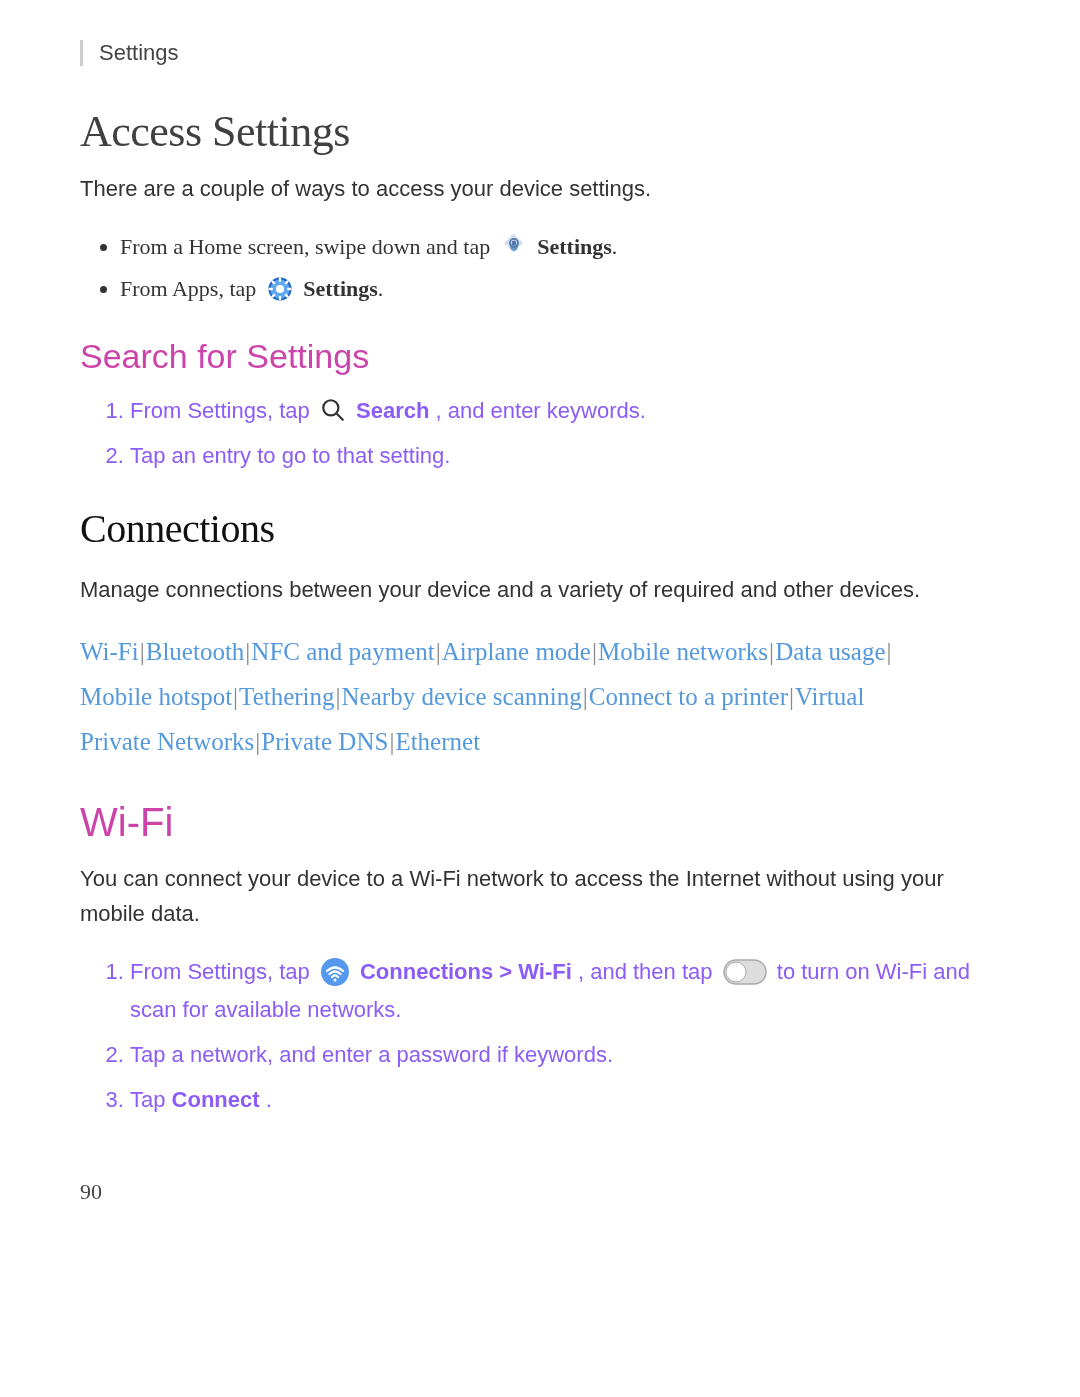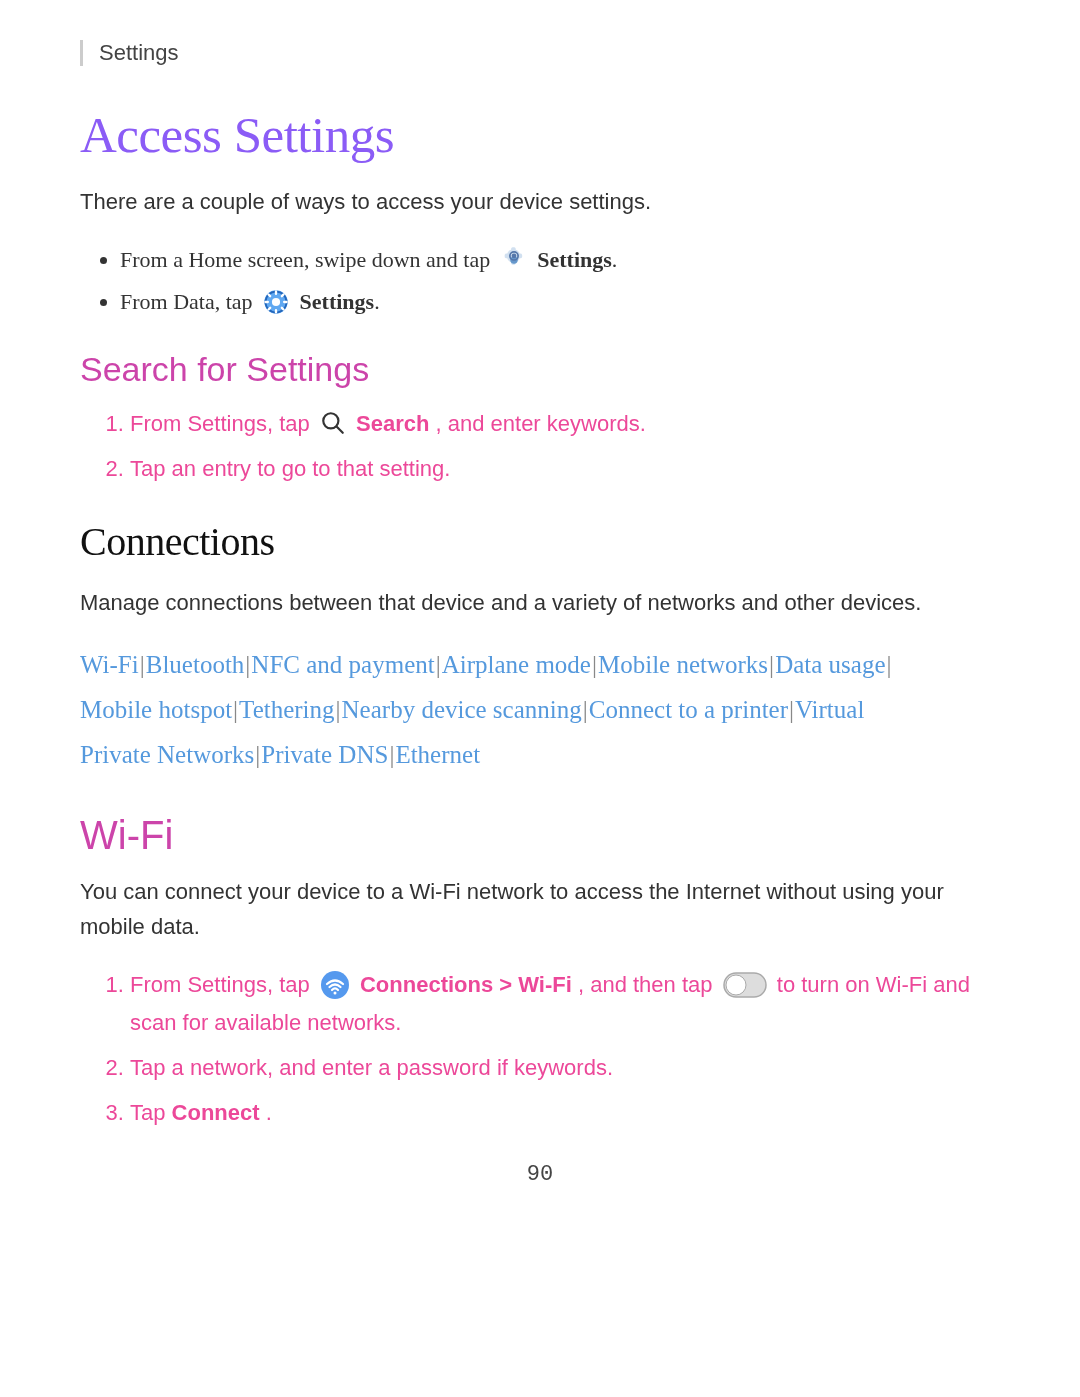--- a/index.html
+++ b/index.html
@@ -30,24 +30,24 @@
 
     .breadcrumb-text {
       font-family: Arial, Helvetica, sans-serif;
       font-size: 22px;
       color: #444444;
       font-weight: normal;
     }
 
     
     .section-title-large {
-      font-size: 51px;
+      font-size: 44px;
       font-weight: 400;
-      color: #8b5cf6;
-      margin-bottom: 20px;
+      color: #404040;
+      margin-bottom: 14px;
       font-family: 'Georgia', serif;
       letter-spacing: -0.5px;
     }
 
     .section-desc {
       font-size: 22px;
       color: #333333;
       margin-bottom: 22px;
       line-height: 1.6;
       font-family: Liberation Sans, sans-serif;
@@ -132,21 +132,21 @@
 
     
     .ordered-list {
       list-style: decimal;
       margin-left: 50px;
       margin-bottom: 18px;
     }
 
     .ordered-list li {
       font-size: 22px;
-      color: #ec4899;
+      color: #8b5cf6;
       line-height: 1.7;
       font-family: Arial, Helvetica, sans-serif;
       margin-bottom: 8px;
     }
 
     
     .section-title-connections {
       font-size: 40px;
       font-weight: 400;
       color: #111111;
@@ -180,25 +180,24 @@
       font-size: 40px;
       font-weight: 400;
       color: #cc44aa;
       margin-bottom: 16px;
       margin-top: 10px;
       font-family: Arial, Helvetica, sans-serif;
     }
 
     
     .page-number {
-      text-align: center;
       font-size: 22px;
       color: #444444;
-      font-family: Liberation Mono, monospace;
-      margin-top: 30px;
+      font-family: Liberation Serif, serif;
+      margin-top: 60px;
     }
   </style>
 </head>
 <body>
 
 <div class="page-container">
 
   <div class="breadcrumb-bar">
     <span class="breadcrumb-text">Settings</span>
   </div>
@@ -215,21 +214,21 @@
           <circle cx="12" cy="12" r="3" fill="#6699cc" stroke="#6699cc" stroke-width="0.5"></circle>
           <path d="M12 2a1 1 0 0 1 1 1v1.07A7.002 7.002 0 0 1 18.93 9H20a1 1 0 0 1 0 2h-1.07A7.002 7.002 0 0 1 13 16.93V18a1 1 0 0 1-2 0v-1.07A7.002 7.002 0 0 1 5.07 11H4a1 1 0 0 1 0-2h1.07A7.002 7.002 0 0 1 11 3.07V2a1 1 0 0 1 1-1z" fill="none"></path>
           <path d="M12 1 C12 1 13.5 1 13.5 2.5 L13.5 3.2 C15.1 3.6 16.4 4.9 16.8 6.5 L17.5 6.5 C19 6.5 19 8 19 8 L19 9 C19 9 19 10.5 17.5 10.5 L16.8 10.5 C16.4 12.1 15.1 13.4 13.5 13.8 L13.5 14.5 C13.5 16 12 16 12 16 L11 16 C11 16 9.5 16 9.5 14.5 L9.5 13.8 C7.9 13.4 6.6 12.1 6.2 10.5 L5.5 10.5 C4 10.5 4 9 4 9 L4 8 C4 8 4 6.5 5.5 6.5 L6.2 6.5 C6.6 4.9 7.9 3.6 9.5 3.2 L9.5 2.5 C9.5 1 11 1 11 1 Z" fill="#6699cc" opacity="0.3"></path>
           <circle cx="12" cy="8.5" r="3.5" fill="none" stroke="#5577aa" stroke-width="1.5"></circle>
           <circle cx="12" cy="8.5" r="2" fill="#5577aa"></circle>
         </svg>
       </span>
       <span class="bold-text"> Settings</span><span>.</span>
     </li>
     <li>
-      <span>From Data, tap </span>
+      <span>From Apps, tap </span>
       <span class="icon-gear">
         <svg viewBox="0 0 24 24" xmlns="http://www.w3.org/2000/svg">
           <circle cx="12" cy="12" r="10" fill="#4499ee" opacity="0.85"></circle>
           <circle cx="12" cy="12" r="9" fill="none" stroke="#2266bb" stroke-width="1.5"></circle>
           <circle cx="12" cy="12" r="3.5" fill="white"></circle>
           <path d="M12 3 L12 5 M12 19 L12 21 M3 12 L5 12 M19 12 L21 12 M5.6 5.6 L7 7 M17 17 L18.4 18.4 M18.4 5.6 L17 7 M7 17 L5.6 18.4" stroke="white" stroke-width="2" stroke-linecap="round"></path>
         </svg>
       </span>
       <span class="bold-text"> Settings</span><span>.</span>
     </li>
@@ -250,21 +249,21 @@
       <span class="bold-text"> Search</span>
       <span>, and enter keywords.</span>
     </li>
     <li>
       <span>Tap an entry to go to that setting.</span>
     </li>
   </ol>
 
   <h1 class="section-title-connections">Connections</h1>
 
-  <p class="section-desc">Manage connections between that device and a variety of networks and other devices.</p>
+  <p class="section-desc">Manage connections between your device and a variety of required and other devices.</p>
 
   <p class="links-paragraph">
     <a class="link-item">Wi-Fi</a><span class="link-separator">|</span><a class="link-item">Bluetooth</a><span class="link-separator">|</span><a class="link-item">NFC and payment</a><span class="link-separator">|</span><a class="link-item">Airplane mode</a><span class="link-separator">|</span><a class="link-item">Mobile networks</a><span class="link-separator">|</span><a class="link-item">Data usage</a><span class="link-separator">|</span><br>
     <a class="link-item">Mobile hotspot</a><span class="link-separator">|</span><a class="link-item">Tethering</a><span class="link-separator">|</span><a class="link-item">Nearby device scanning</a><span class="link-separator">|</span><a class="link-item">Connect to a printer</a><span class="link-separator">|</span><a class="link-item">Virtual<br>Private Networks</a><span class="link-separator">|</span><a class="link-item">Private DNS</a><span class="link-separator">|</span><a class="link-item">Ethernet</a>
   </p>
 
   <h2 class="subsection-title-wf">Wi-Fi</h2>
 
   <p class="section-desc">You can connect your device to a Wi-Fi network to access the Internet without using your mobile data.</p>
 

